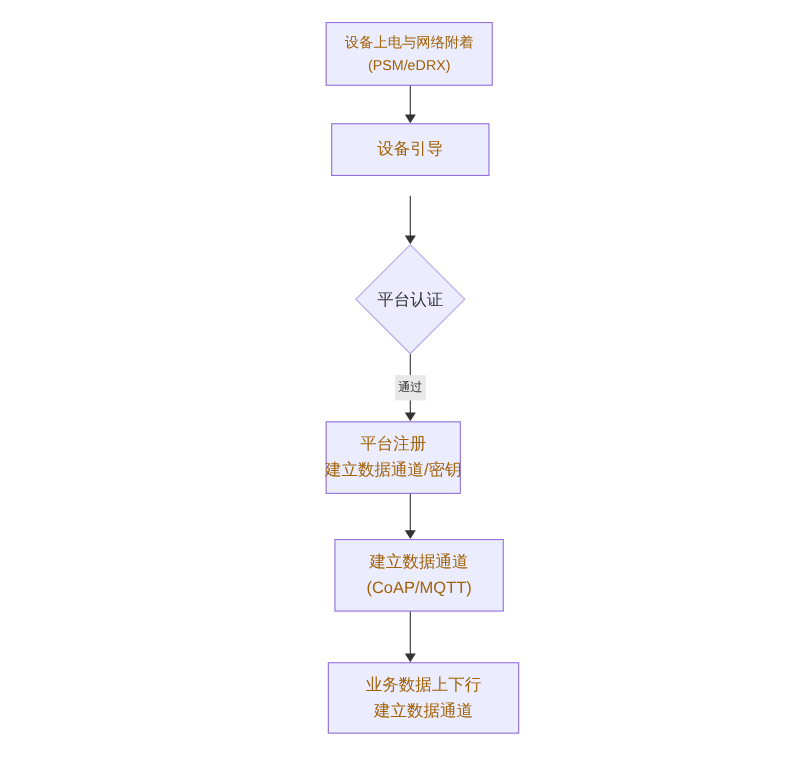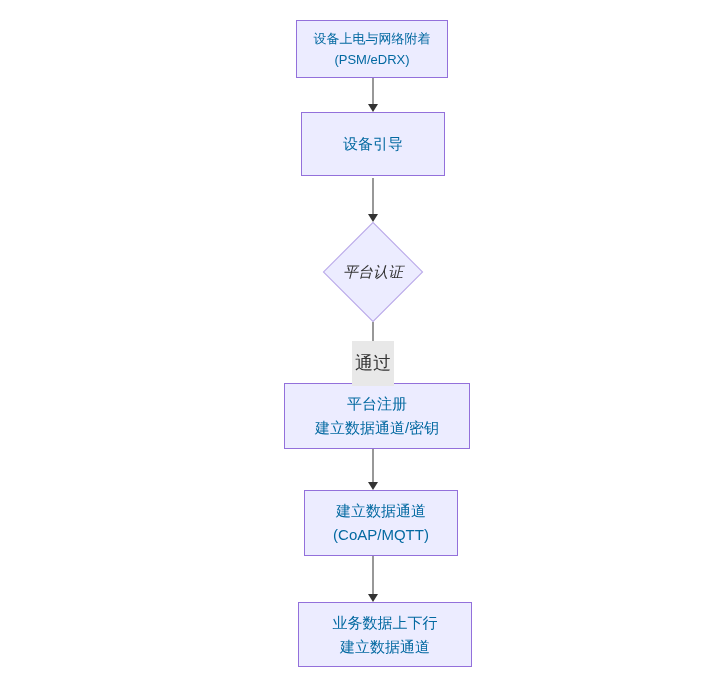--- a/index.html
+++ b/index.html
@@ -21,32 +21,31 @@
     box-sizing: border-box;
     background: #ECECFF;
     border: 1px solid #9370DB;
     display: flex;
     flex-direction: column;
     align-items: center;
     justify-content: center;
     text-align: center;
     font-size: 15px;
     line-height: 24px;
-    color: #0369a1;
+    color: #a16207;
   }
   .node .tline { white-space: nowrap; }
   .node-small { font-size: 13px; line-height: 21px; }
 
   
   .diamond-wrap {
     position: absolute;
     display: flex;
     align-items: center;
     justify-content: center;
-    font-style: italic;
   }
   .diamond-shape {
     position: absolute;
     left: 50%;
     top: 50%;
     width: 71px;
     height: 71px;
     transform: translate(-50%, -50%) rotate(45deg);
     background: #ECECFF;
     border: 1px solid #b9a7e8;
@@ -83,64 +82,64 @@
     width: 0;
     height: 0;
     border-left: 5px solid transparent;
     border-right: 5px solid transparent;
     border-top: 8px solid #333333;
   }
   .edge-label {
     position: absolute;
     transform: translateX(-50%);
     background: #e8e8e8;
-    font-size: 18px;
+    font-size: 11px;
     line-height: 21px;
-    padding: 12px 3px;
+    padding: 1px 3px;
     color: #333333;
     z-index: 3;
     white-space: nowrap;
   }
 </style>
 </head>
 <body>
 
 <div class="canvas">
 
   <div class="node node-small" style="left:296px; top:20px; width:152px; height:58px;">
     <span class="tline">设备上电与网络附着</span>
     <span class="tline">(PSM/eDRX)</span>
   </div>
 
   <div class="edge" style="left:373px; top:78px; height:34px;">
     <div class="shaft"></div>
     <div class="head"></div>
   </div>
 
-  <div class="node" style="left:301px; top:112px; width:144px; height:64px;">
+  <div class="node" style="left:301px; top:112px; width:144px; height:48px;">
     <span class="tline">设备引导</span>
   </div>
 
   <div class="edge" style="left:373px; top:178px; height:44px;">
     <div class="shaft"></div>
     <div class="head"></div>
   </div>
 
   <div class="diamond-wrap" style="left:322px; top:222px; width:102px; height:100px;">
     <div class="diamond-shape"></div>
     <span class="diamond-text">平台认证</span>
   </div>
 
   <div class="edge" style="left:373px; top:322px; height:61px;">
     <div class="shaft"></div>
     <div class="head"></div>
   </div>
   <span class="edge-label" style="left:373px; top:341px;">通过</span>
 
-  <div class="node" style="left:284px; top:383px; width:186px; height:66px;">
+  <div class="node" style="left:296px; top:383px; width:123px; height:66px;">
     <span class="tline">平台注册</span>
     <span class="tline">建立数据通道/密钥</span>
   </div>
 
   <div class="edge" style="left:373px; top:449px; height:41px;">
     <div class="shaft"></div>
     <div class="head"></div>
   </div>
 
   <div class="node" style="left:304px; top:490px; width:154px; height:66px;">

